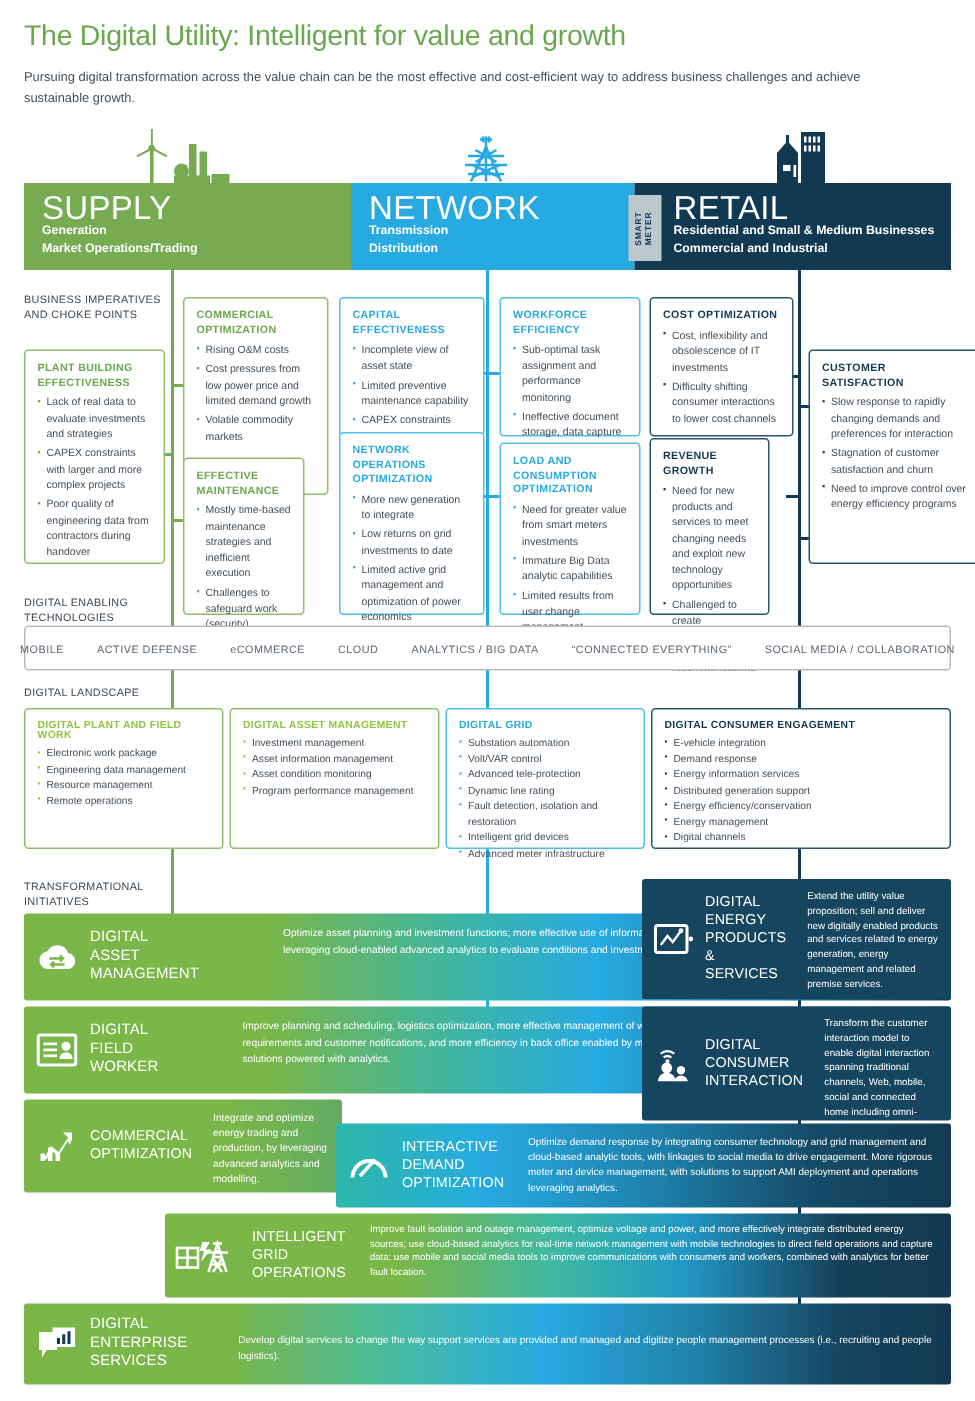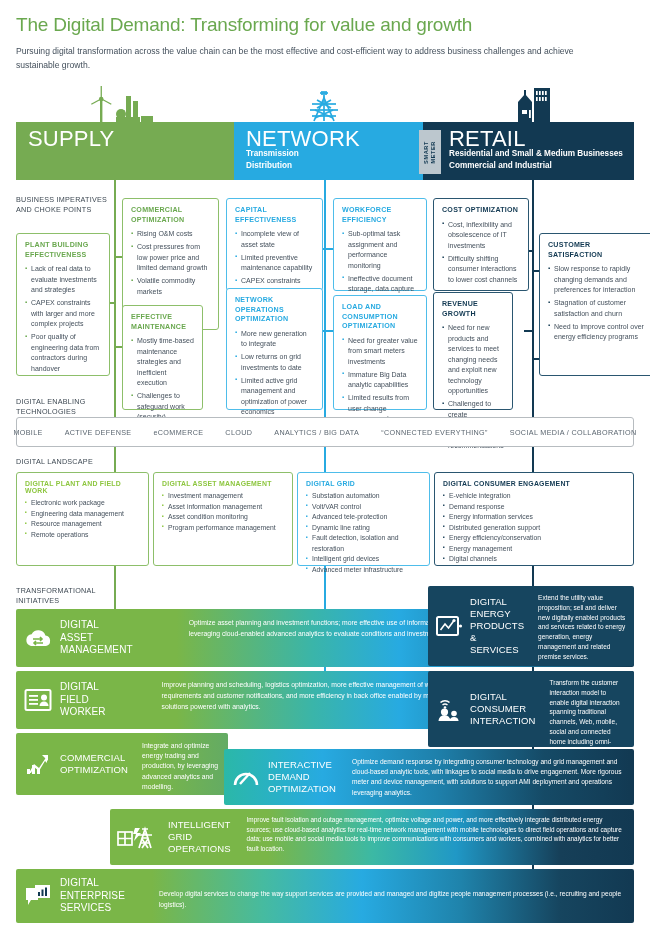--- a/index.html
+++ b/index.html
@@ -133,21 +133,21 @@
   .init.gradient-full { background:linear-gradient(90deg,#7ab648 0%,#7ab648 22%,#46bba0 40%,#27aae1 56%,#1f83ab 72%,#16455f 88%,#123952 100%); }
   .init.gradient-blue { background:linear-gradient(90deg,#2bb8a8 0%,#27aae1 24%,#1e80ab 52%,#154a66 78%,#123952 100%); }
   .init.gradient-green { background:linear-gradient(90deg,#7ab648 0%,#7ab648 30%,#3cb9a4 50%,#2098c6 66%,#163f58 86%,#123952 100%); }
   .init.retail { background:#16455f; }
   .init.supply-solid { background:#7ab648; }
   svg { display:block; }
 </style>
 </head>
 <body>
 
-<div class="page-title">The Digital Demand: Transforming for value and growth</div>
+<div class="page-title">The Digital Utility: Intelligent for value and growth</div>
 <div class="page-sub">Pursuing digital transformation across the value chain can be the most effective and cost-efficient way to address business challenges and achieve sustainable growth.</div>
 
 <div class="topicon" style="left:78px; top:86px;">
   <svg width="90" height="40" viewBox="0 0 90 40">
     <g fill="#76ab52">
       <rect x="22" y="14" width="2.4" height="24"></rect>
       <circle cx="23.2" cy="13" r="2.3"></circle>
       <rect x="22.6" y="0" width="1.3" height="12"></rect>
       <rect x="23.6" y="12.4" width="11" height="1.3" transform="rotate(28 23.6 13)"></rect>
       <rect x="12" y="12.4" width="11" height="1.3" transform="rotate(-28 23 13)"></rect>
@@ -201,20 +201,22 @@
           <rect x="33" y="11" width="1.7" height="4"></rect>
         <rect x="10" y="24" width="5" height="4"></rect>
         <rect x="17" y="24" width="1.8" height="8"></rect>
       </g>
     </g>
   </svg>
 </div>
 
 <div class="band band-supply">
   <h2>SUPPLY</h2>
+  <div class="sub" style="white-space:pre-line">Generation
+Market Operations/Trading</div>
 </div>
 <div class="band band-network">
   <h2>NETWORK</h2>
   <div class="sub" style="white-space:pre-line">Transmission
 Distribution</div>
 </div>
 <div class="band band-retail">
   <h2>RETAIL</h2>
   <div class="sub" style="white-space:pre-line">Residential and Small &amp; Medium Businesses
 Commercial and Industrial</div>

